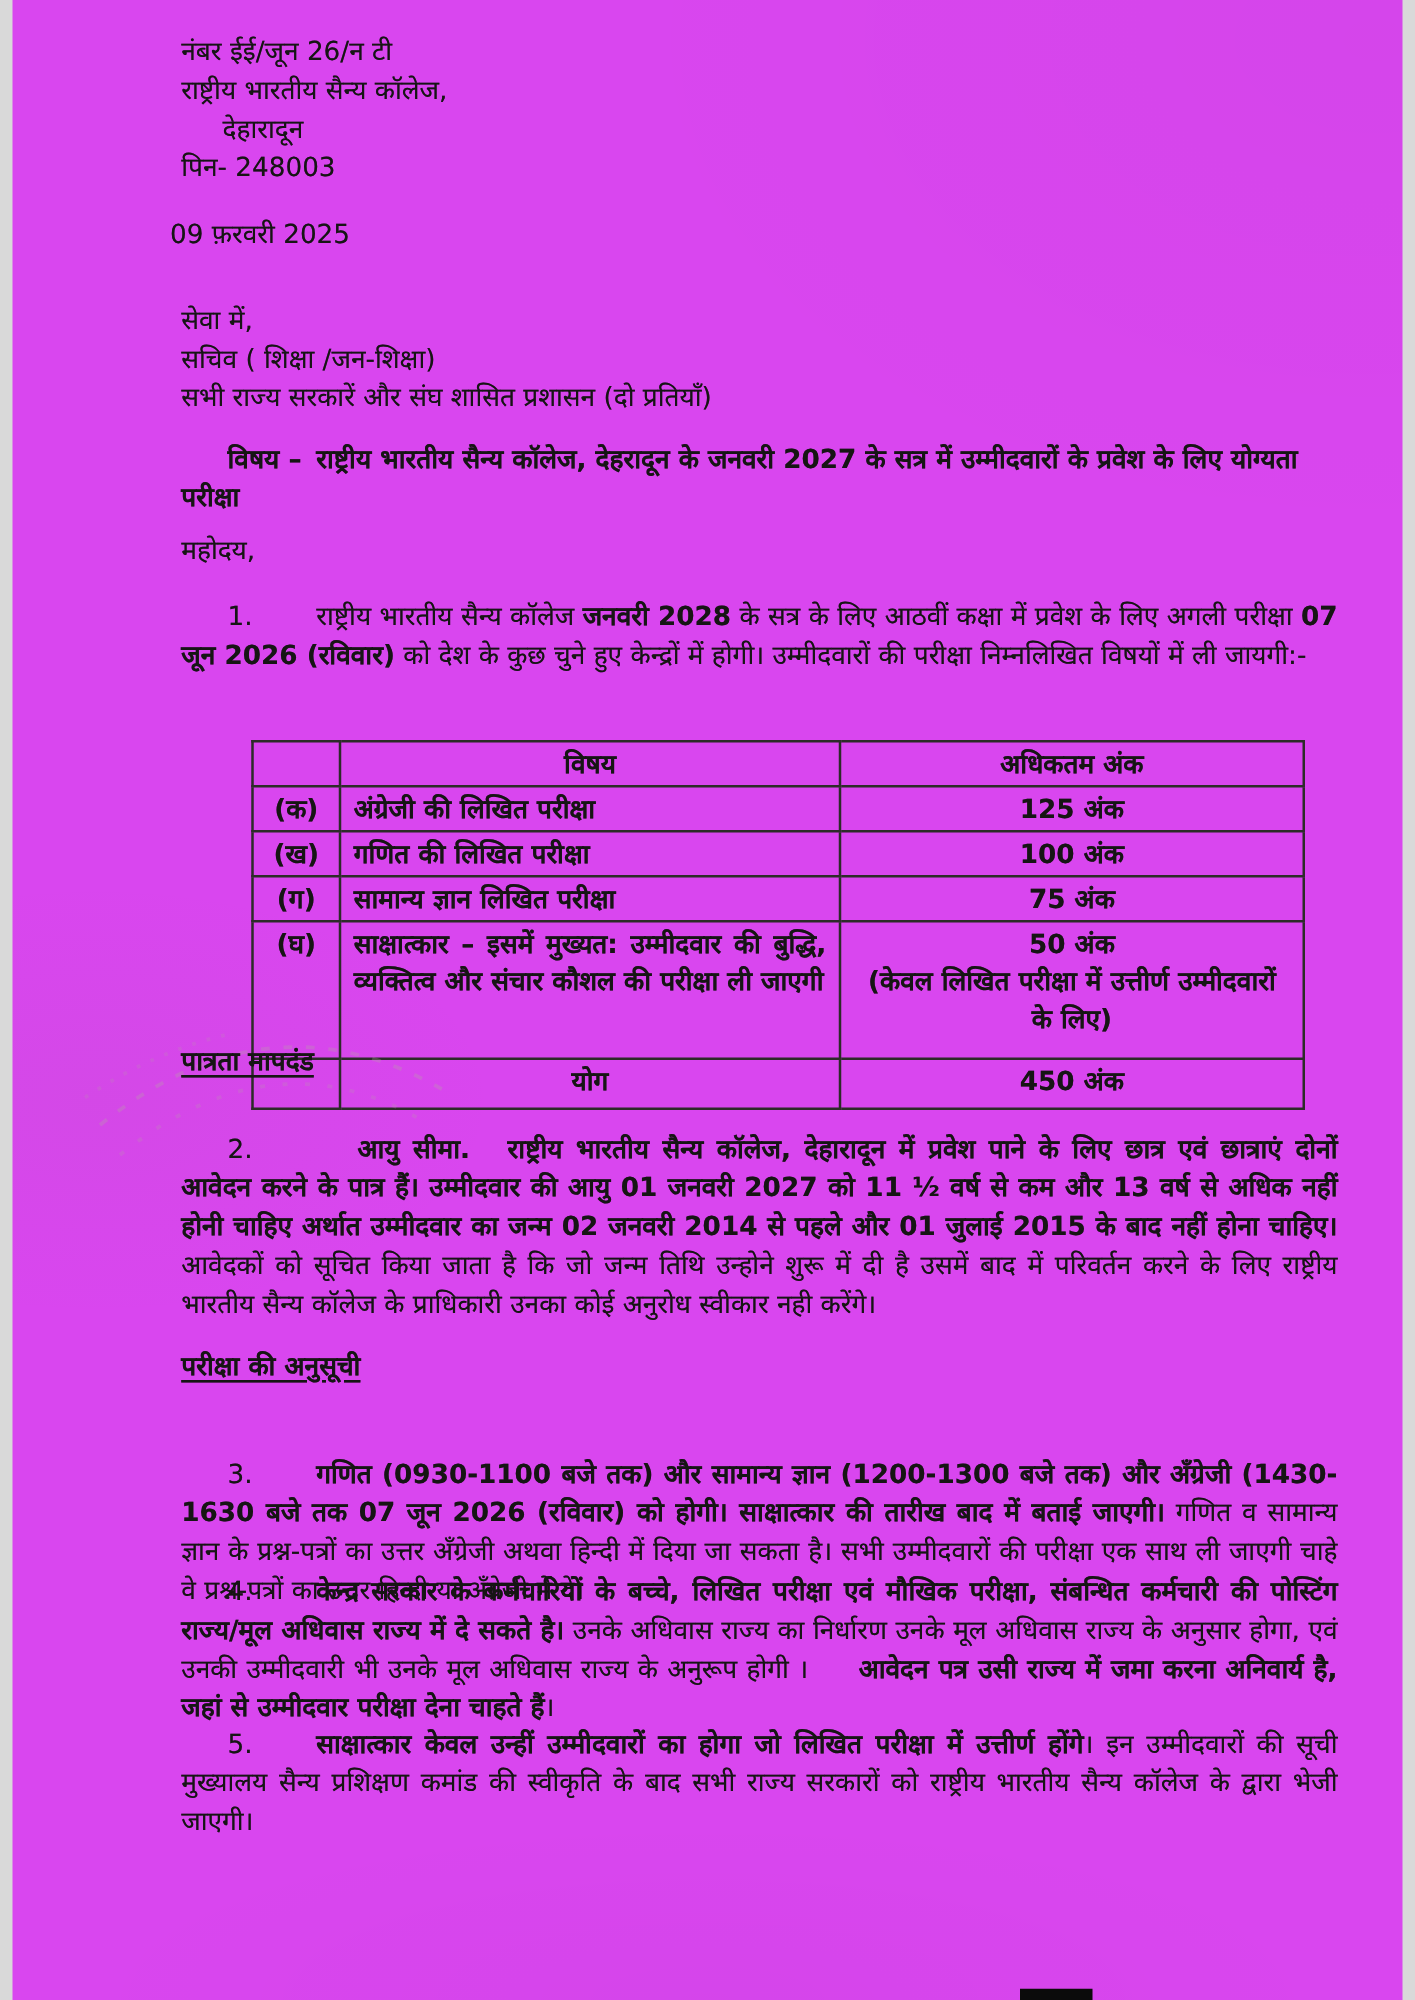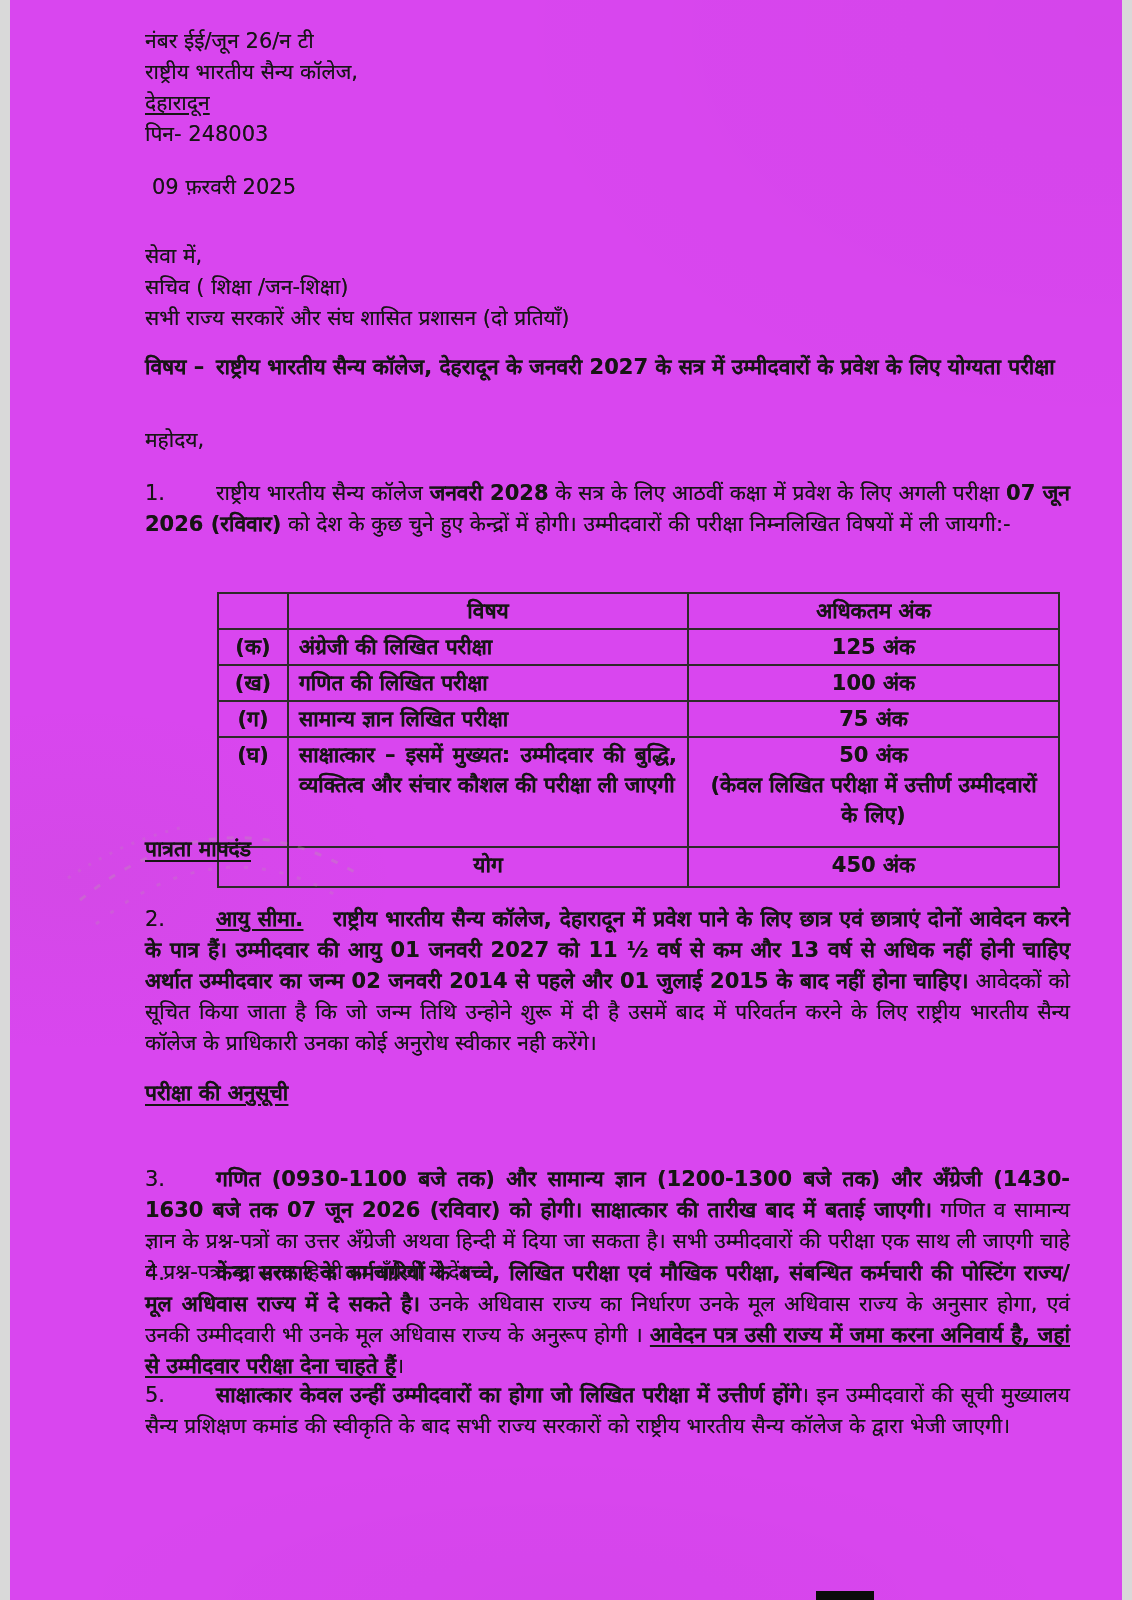--- a/index.html
+++ b/index.html
@@ -12,28 +12,28 @@
   .page::before{
     content:""; position:absolute; inset:0; pointer-events:none;
     background:
       radial-gradient(ellipse 520px 280px at 6% 55%, rgba(125,112,92,0.055), transparent 62%),
       radial-gradient(ellipse 900px 600px at 98% 2%, rgba(0,0,0,0.018), transparent 70%),
       radial-gradient(ellipse 700px 200px at 50% 100%, rgba(0,0,0,0.02), transparent 75%);
   }
   .abs { position:absolute; left:135px; width:925px; }
   .txt { font-size:21px; line-height:31px; text-shadow:0 0 .4px rgba(10,10,10,.55); }
   b, .b { font-weight:700; }
-  .u { text-decoration:underline; text-underline-offset:3px; }
+  .u { text-underline-offset:3px;margin-left:33px; }
   .just { text-align:justify; }
-  .num { display:inline-block; width:71px; }
+  .num { display:inline-block; width:71px;margin-left:37px; }
   .gap { display:inline-block; width:30px; }
   .heading { font-weight:700; text-decoration:underline; text-underline-offset:4px; }
 
   table.marks {
-    position:absolute; left:207px; top:592px; width:841px;
+    position:absolute; left:191px; top:592px; width:841px;
     border-collapse:collapse; table-layout:fixed;
     font-size:21px; font-weight:700; line-height:30px;
     text-shadow:0 0 .4px rgba(10,10,10,.55);
   }
   .marks th, .marks td { border:2px solid #2d2b29; padding:2px 10px; vertical-align:top; }
   .marks th { font-weight:700; }
   .c { text-align:center; }
   .jl { text-align:justify; }
   .row-gh td { padding-bottom:16px; }
   .tot td { height:40px;border-radius:14px; }
@@ -46,21 +46,21 @@
 
 <div class="page">
 
   <div class="abs txt" style="top:26px">
     <div>नंबर ईई/जून 26/न टी</div>
     <div>राष्ट्रीय भारतीय सैन्य कॉलेज,</div>
     <div><span class="u">देहारादून</span></div>
     <div>पिन- 248003</div>
   </div>
 
-  <div class="abs txt" style="top:172px;left:142px">09 फ़रवरी 2025</div>
+  <div class="abs txt" style="top:172px;left:126px">09 फ़रवरी 2025</div>
 
   <div class="abs txt" style="top:241px">
     <div>सेवा में,</div>
     <div>सचिव ( शिक्षा /जन-शिक्षा)</div>
     <div>सभी राज्य सरकारें और संघ शासित प्रशासन (दो प्रतियाँ)</div>
   </div>
 
   <p class="abs txt b" style="top:352px">
     <span class="num">विषय –</span><span>राष्ट्रीय भारतीय सैन्य कॉलेज, देहरादून के जनवरी 2027 के सत्र में उम्मीदवारों के प्रवेश के लिए योग्यता परीक्षा</span>
   </p>

